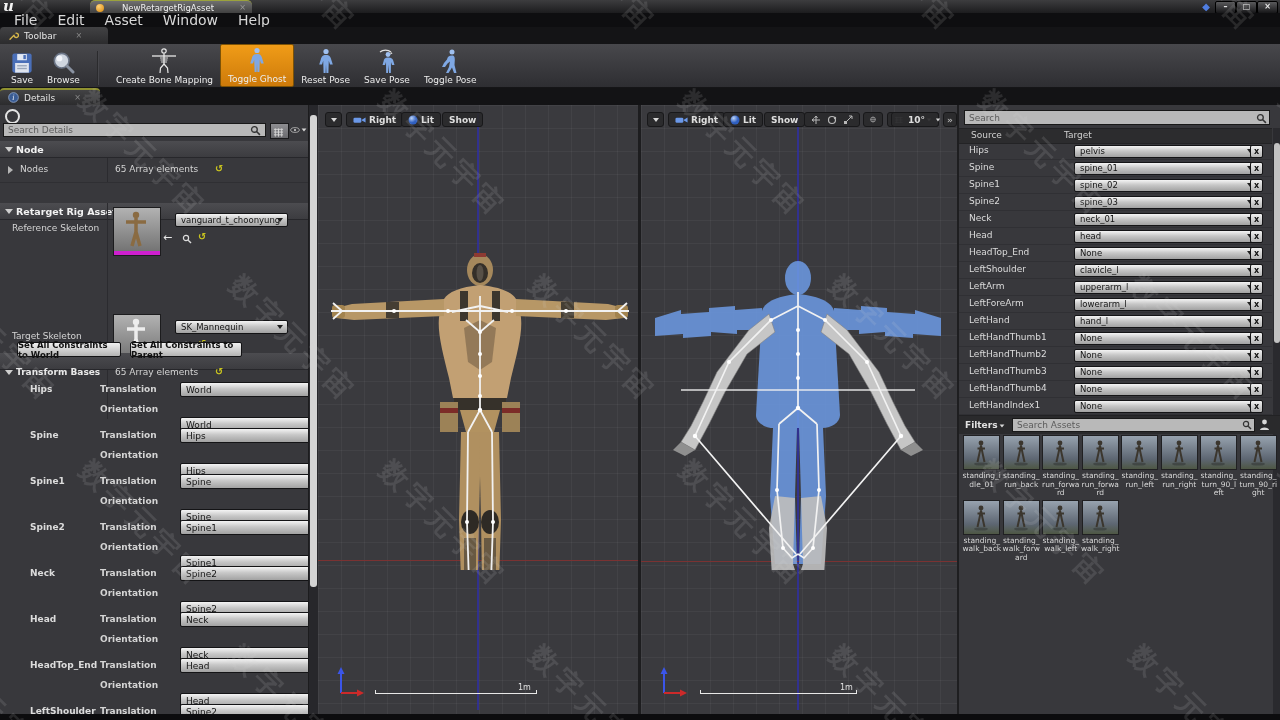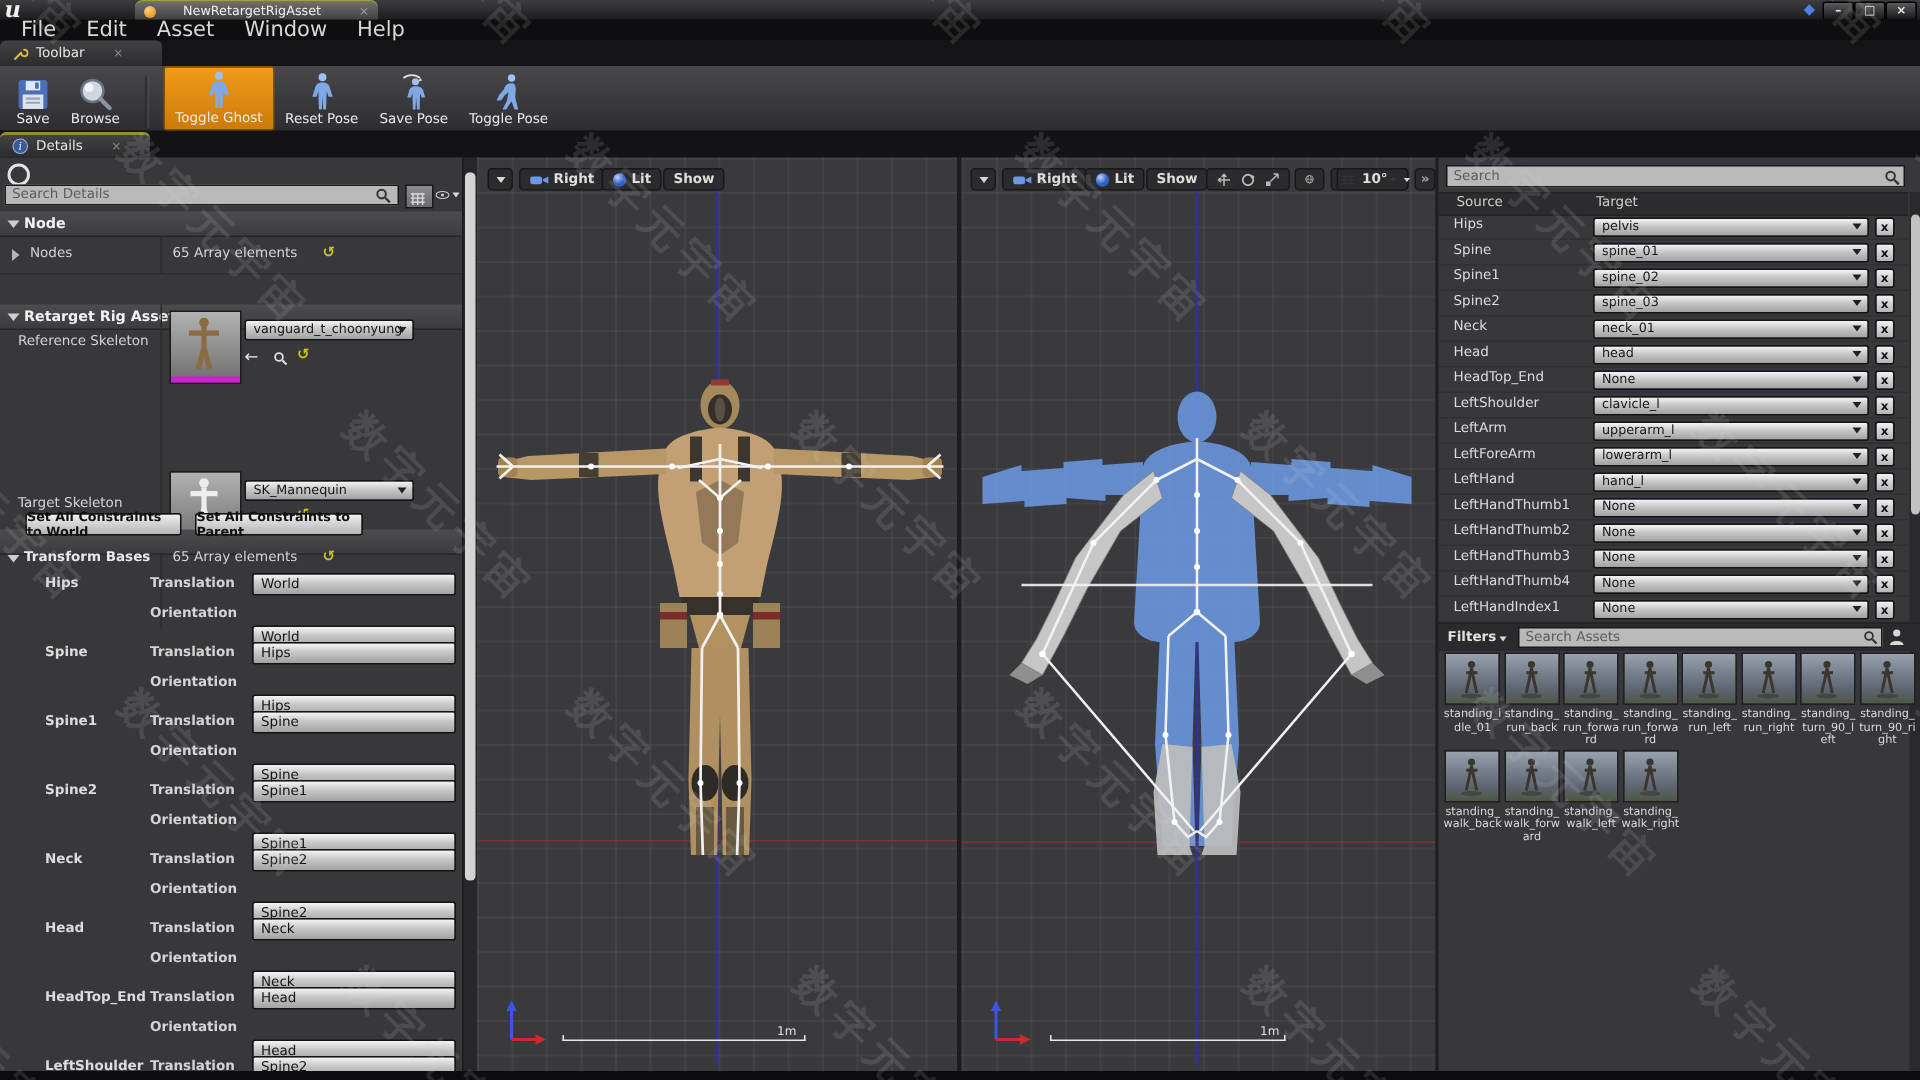--- a/index.html
+++ b/index.html
@@ -32,21 +32,21 @@
         padding:2px 7px;color:#ececec;font-size:9px;white-space:nowrap;}
   .tbtn.active{background:linear-gradient(#f09c18,#cd7a0a);border:1px solid #7c5206;border-radius:2px;}
   .tsep{width:2px;height:34px;margin:0 10px 2px 10px;background:linear-gradient(90deg,#1c1c1e,#55555a);}
   .tabrow2{left:0;top:88px;width:1280px;height:17px;background:#131315;}
   .details-tab{border-top:2px solid #8f9130;}
   
   .input{background:#b9b9b9;border:1px solid #191919;color:#2c2c2c;font-size:9px;
          font-family:"DejaVu Sans",sans-serif;padding:0 4px;box-sizing:border-box;}
   .input::placeholder{color:#5c5c5c;}
   .dd{background:linear-gradient(#f4f4f4,#c7c7c7 45%,#a2a2a2);border:1px solid #141416;border-radius:2px;
-      color:#151515;font-size:9px;display:flex;align-items:center;padding:0 5px;box-sizing:border-box;position:relative;}
+      color:#151515;font-size:9px;display:flex;align-items:center;padding:0 5px;box-sizing:border-box;position:relative;margin-left:12px;}
   .dd .arr{position:absolute;right:4px;top:50%;margin-top:-2px;width:0;height:0;
            border-left:3.5px solid transparent;border-right:3.5px solid transparent;border-top:4.5px solid #202020;}
   .lightbtn{background:linear-gradient(#f0f0f0,#b4b4b4);border:1px solid #131315;border-radius:2px;
             color:#111;font-size:8.5px;font-weight:bold;display:flex;align-items:center;justify-content:center;box-sizing:border-box;}
   .sechead{height:17px;background:linear-gradient(#4c4c50,#3c3c40);border-bottom:1px solid #27272b;
            display:flex;align-items:center;font-size:9.5px;font-weight:bold;color:#f2f2f2;padding-left:16px;box-sizing:border-box;position:relative;}
   .tri-open{position:absolute;left:5px;top:6px;width:0;height:0;border-left:4px solid transparent;
             border-right:4px solid transparent;border-top:5px solid #cfcfcf;}
   .tri-closed{width:0;height:0;border-top:4px solid transparent;border-bottom:4px solid transparent;border-left:5px solid #b5b5b5;}
   .reset-ico{color:#c8c31f;font-size:10px;font-weight:bold;}
@@ -151,20 +151,30 @@
     </div>
     <div class="tbtn">
       <svg width="24" height="24" viewBox="0 0 18 18">
         <circle cx="8" cy="8" r="5.5" fill="#cfd6e0" stroke="#6a7486" stroke-width="1.2"></circle>
         <circle cx="6.3" cy="6.3" r="2.2" fill="#f2f5fa"></circle>
         <line x1="12" y1="12" x2="16.5" y2="16.5" stroke="#8a93a2" stroke-width="2.2" stroke-linecap="round"></line>
       </svg>
       <span>Browse</span>
     </div>
     <div class="tsep"></div>
+    <div class="tbtn">
+      <svg width="30" height="26" viewBox="0 0 30 26">
+        <circle cx="15" cy="3" r="2.2" fill="none" stroke="#e8e8e8" stroke-width="1.2"></circle>
+        <line x1="3" y1="8" x2="27" y2="8" stroke="#e8e8e8" stroke-width="1.3"></line>
+        <line x1="15" y1="5.5" x2="15" y2="16" stroke="#e8e8e8" stroke-width="1.3"></line>
+        <path d="M11 10 H19 M11.5 12 H18.5 M12 14 H18" stroke="#e8e8e8" stroke-width="0.9"></path>
+        <path d="M15 16 L11.5 20 L11 25 M15 16 L18.5 20 L19 25" stroke="#e8e8e8" stroke-width="1.2" fill="none"></path>
+      </svg>
+      <span>Create Bone Mapping</span>
+    </div>
     <div class="tbtn active">
       <svg width="20" height="26" viewBox="0 0 20 26">
         <circle cx="10" cy="3.5" r="2.6" fill="#9fc0f0"></circle>
         <path d="M10 7 C6.5 7 5.4 8.8 4.8 11.5 L3.2 16.5 H6 L7.2 12.8 L7.6 25 H9.6 L10 16 L10.4 25 H12.4 L12.8 12.8 L14 16.5 H16.8 L15.2 11.5 C14.6 8.8 13.5 7 10 7 Z" fill="#7fa8e4"></path>
       </svg>
       <span>Toggle Ghost</span>
     </div>
     <div class="tbtn">
       <svg width="20" height="26" viewBox="0 0 20 26">
         <circle cx="10" cy="3.5" r="2.6" fill="#9fc0f0"></circle>

